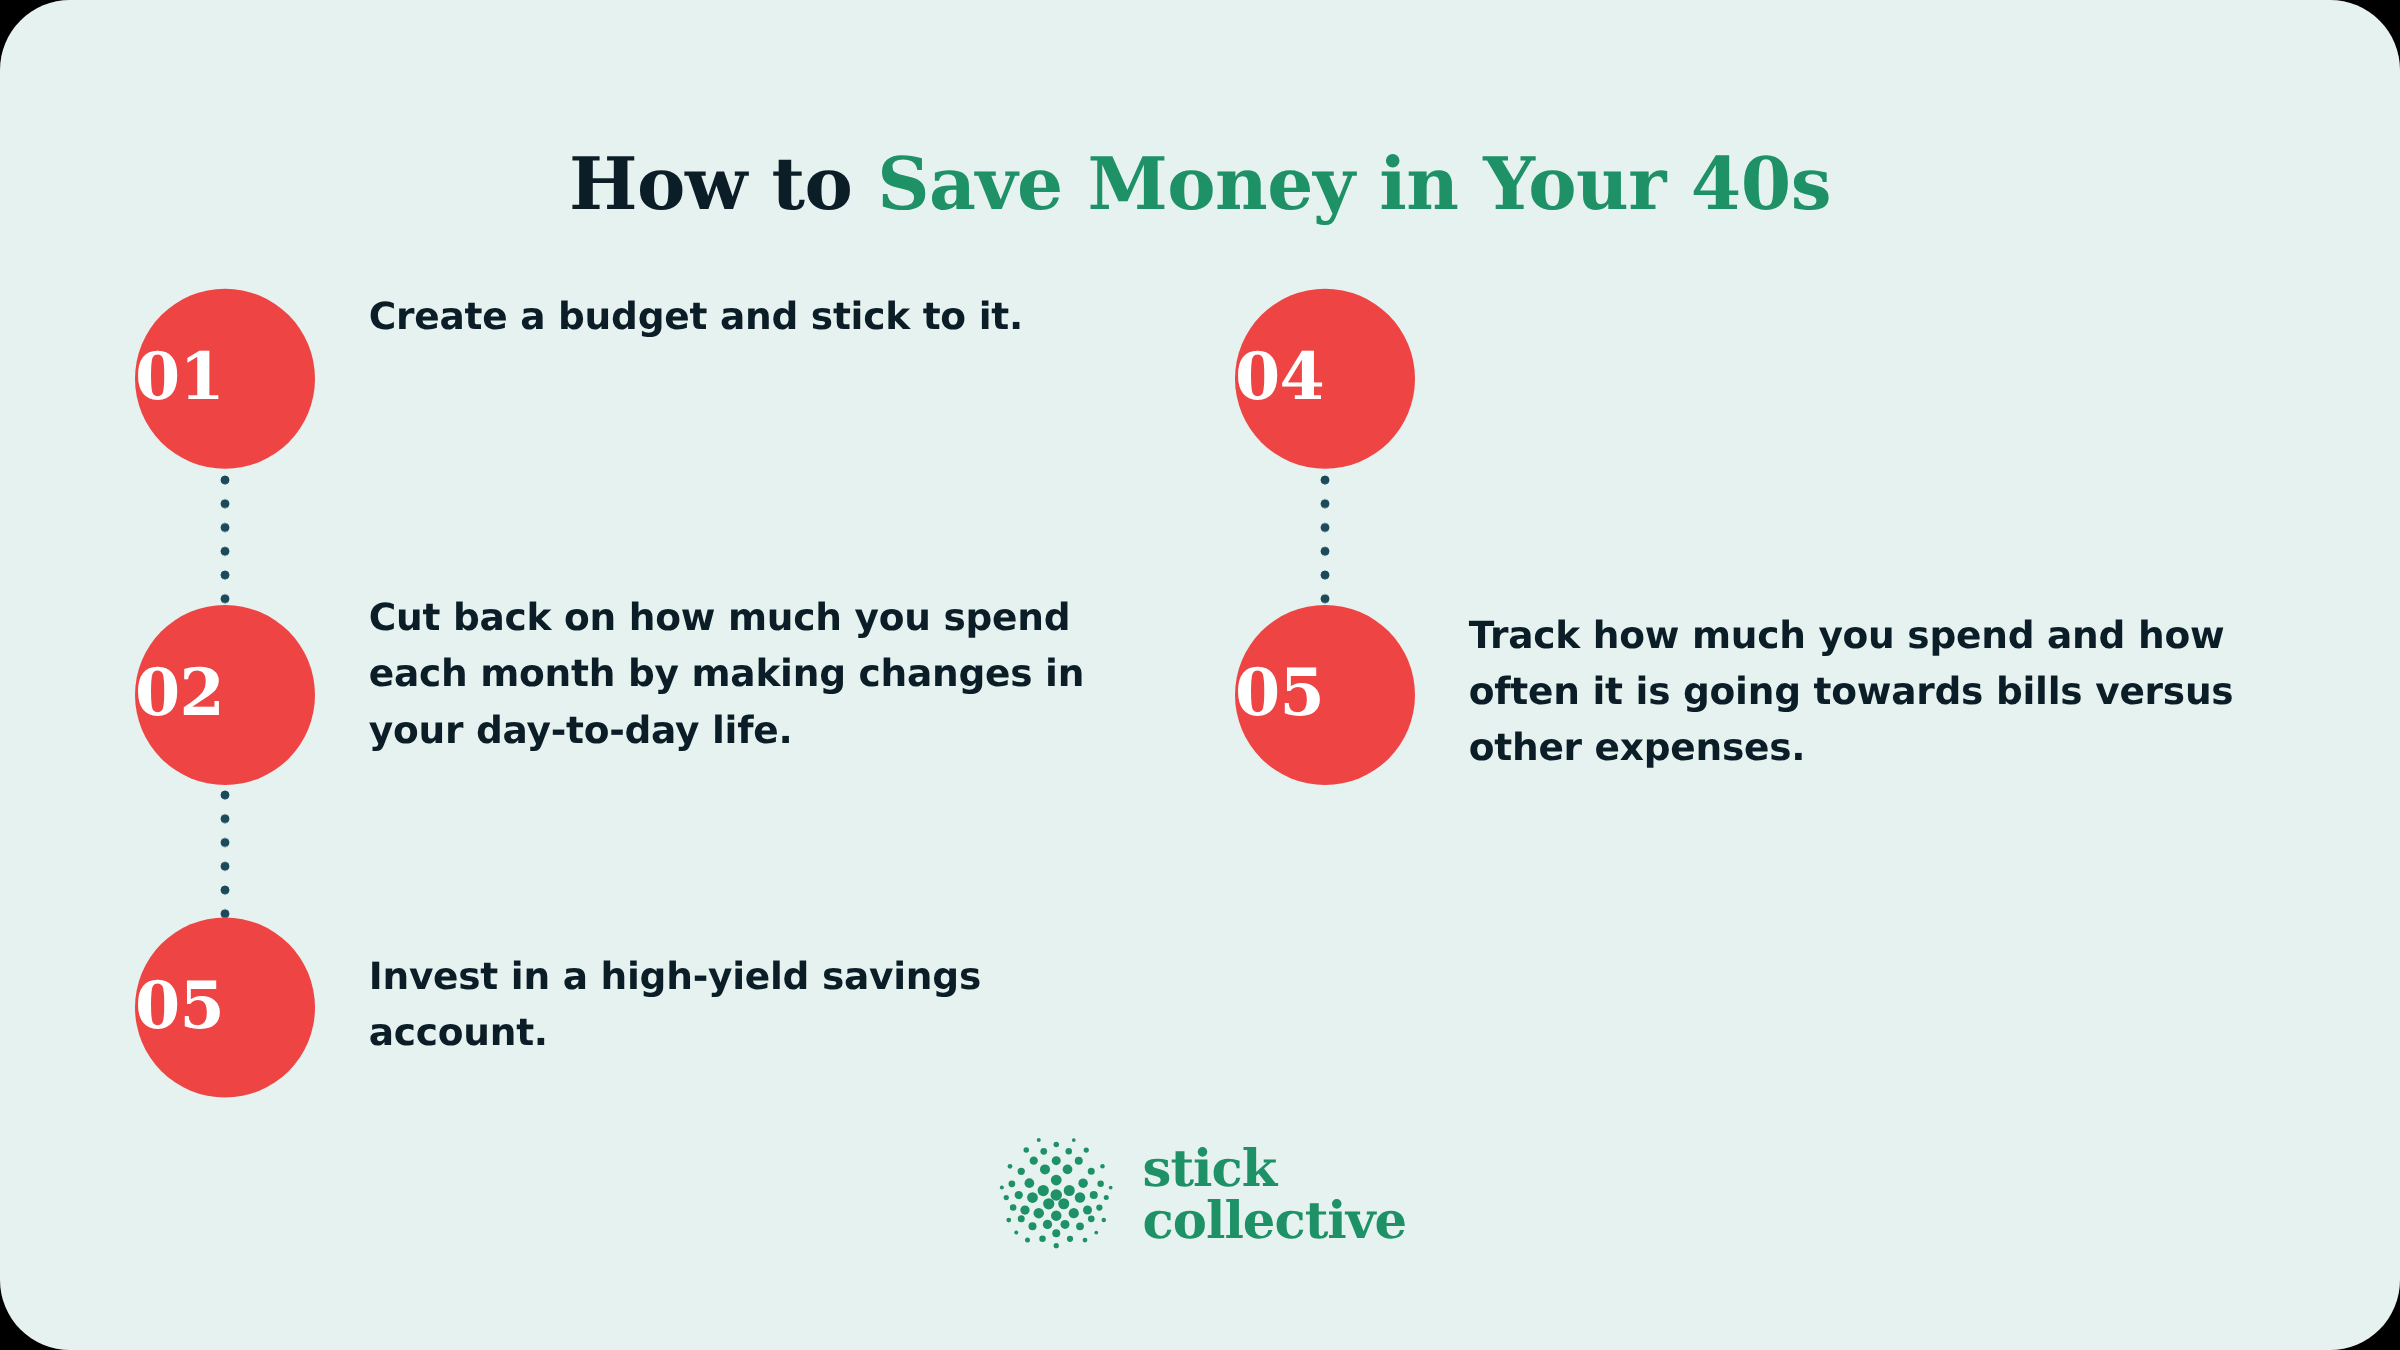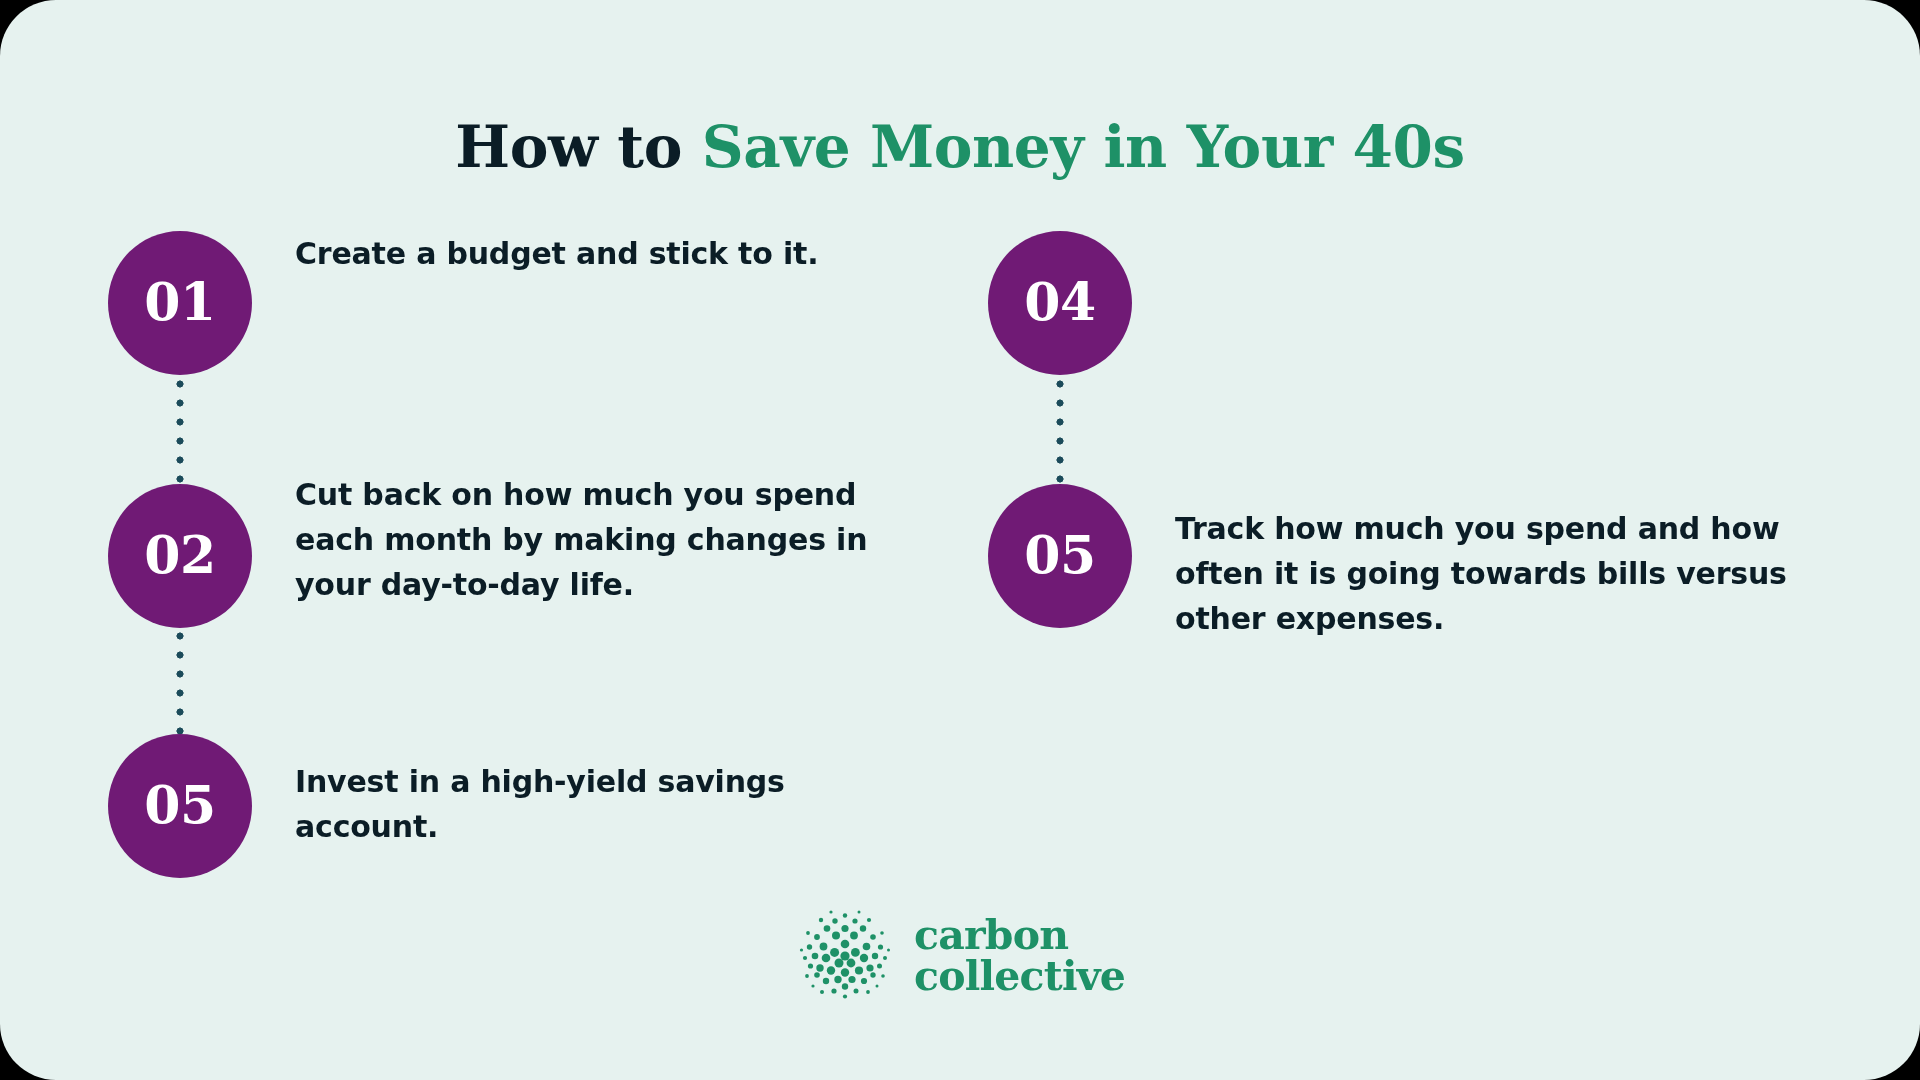--- a/index.html
+++ b/index.html
@@ -53,25 +53,25 @@
     position: absolute;
     display: flex;
     align-items: flex-start;
   }
 
   .badge {
     position: relative;
     width: 144px;
     height: 144px;
     border-radius: 50%;
-    background: #701a75;
+    background: #ef4444;
     flex: 0 0 144px;
     display: flex;
     align-items: center;
-    justify-content: center;
+    justify-content: flex-start;
     z-index: 2;
   }
   .badge-num {
     color: #ffffff;
     font-family: "DejaVu Serif", "Liberation Serif", serif;
     font-weight: bold;
     font-size: 52px;
     line-height: 1;
     letter-spacing: -0.5px;
     position: relative;
@@ -167,21 +167,21 @@
     <div class="step" style="left:108px; top:231px;">
       <div class="badge">
         <span class="badge-num">04</span>
       </div>
     </div>
 
     <div class="step" style="left:108px; top:484px;">
       <div class="badge">
         <span class="badge-num">05</span>
       </div>
-      <div class="step-text w-right" style="margin-top:22px;">Track how much you spend and how often it is going towards bills versus other expenses.</div>
+      <div class="step-text w-right" style="margin-top:2px;">Track how much you spend and how often it is going towards bills versus other expenses.</div>
     </div>
   </div>
 
   <div id="logo">
     <svg id="logo-mark" viewBox="0 0 100 100">
       <g fill="#1e9167">
         <circle cx="50" cy="50" r="4.6"></circle>
         <circle cx="39.6" cy="46.4" r="4.5"></circle>
         <circle cx="60.4" cy="46.4" r="4.4"></circle>
         <circle cx="44.0" cy="57.0" r="4.5"></circle>
@@ -234,18 +234,18 @@
         <circle cx="88.0" cy="70.0" r="1.8"></circle>
         <circle cx="6.5" cy="44.0" r="1.6"></circle>
         <circle cx="93.5" cy="44.0" r="1.5"></circle>
         <circle cx="36.0" cy="6.0" r="1.6"></circle>
         <circle cx="64.0" cy="6.0" r="1.5"></circle>
         <circle cx="18.0" cy="80.0" r="1.6"></circle>
         <circle cx="82.0" cy="80.0" r="1.5"></circle>
       </g>
     </svg>
     <div id="logo-words">
-      <div>carbon</div>
+      <div>stick</div>
       <div>collective</div>
     </div>
   </div>
 
 </div>
 
 </body></html>

